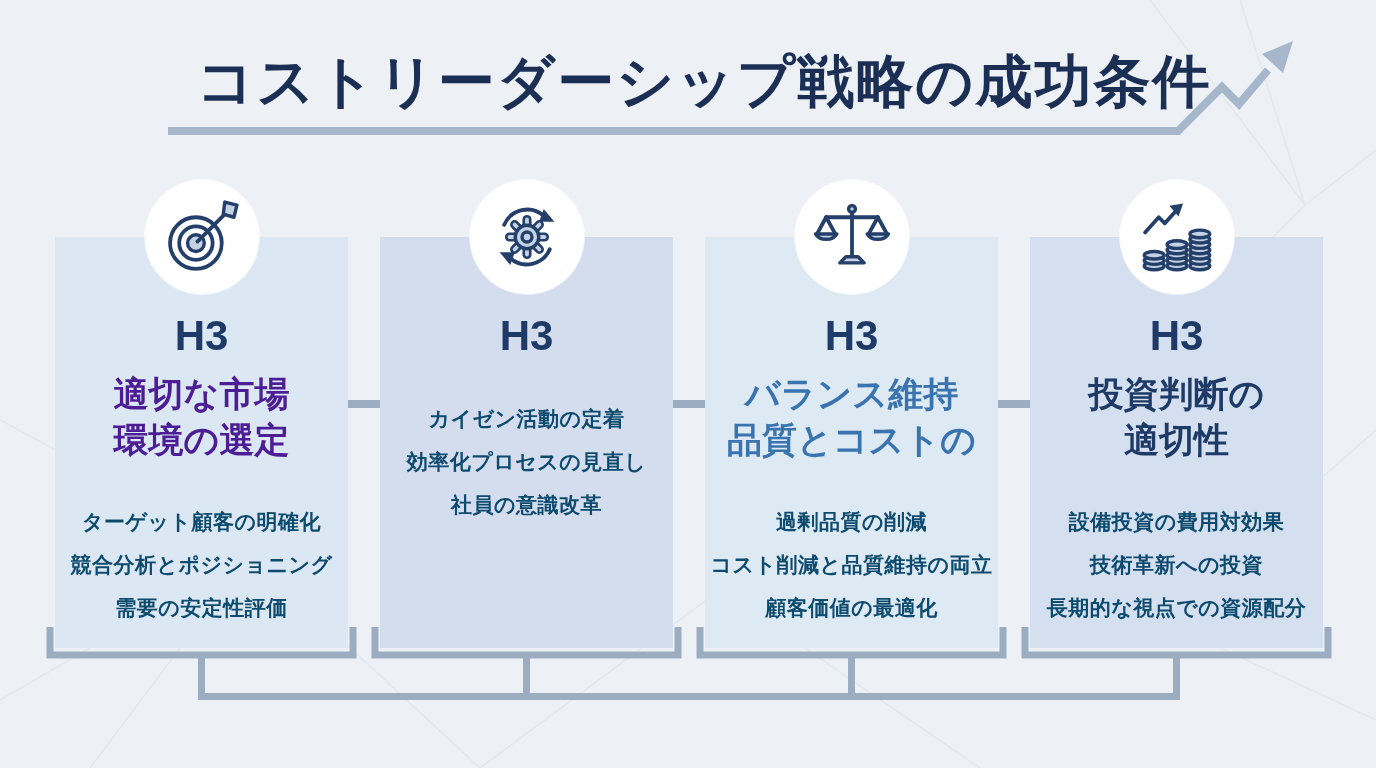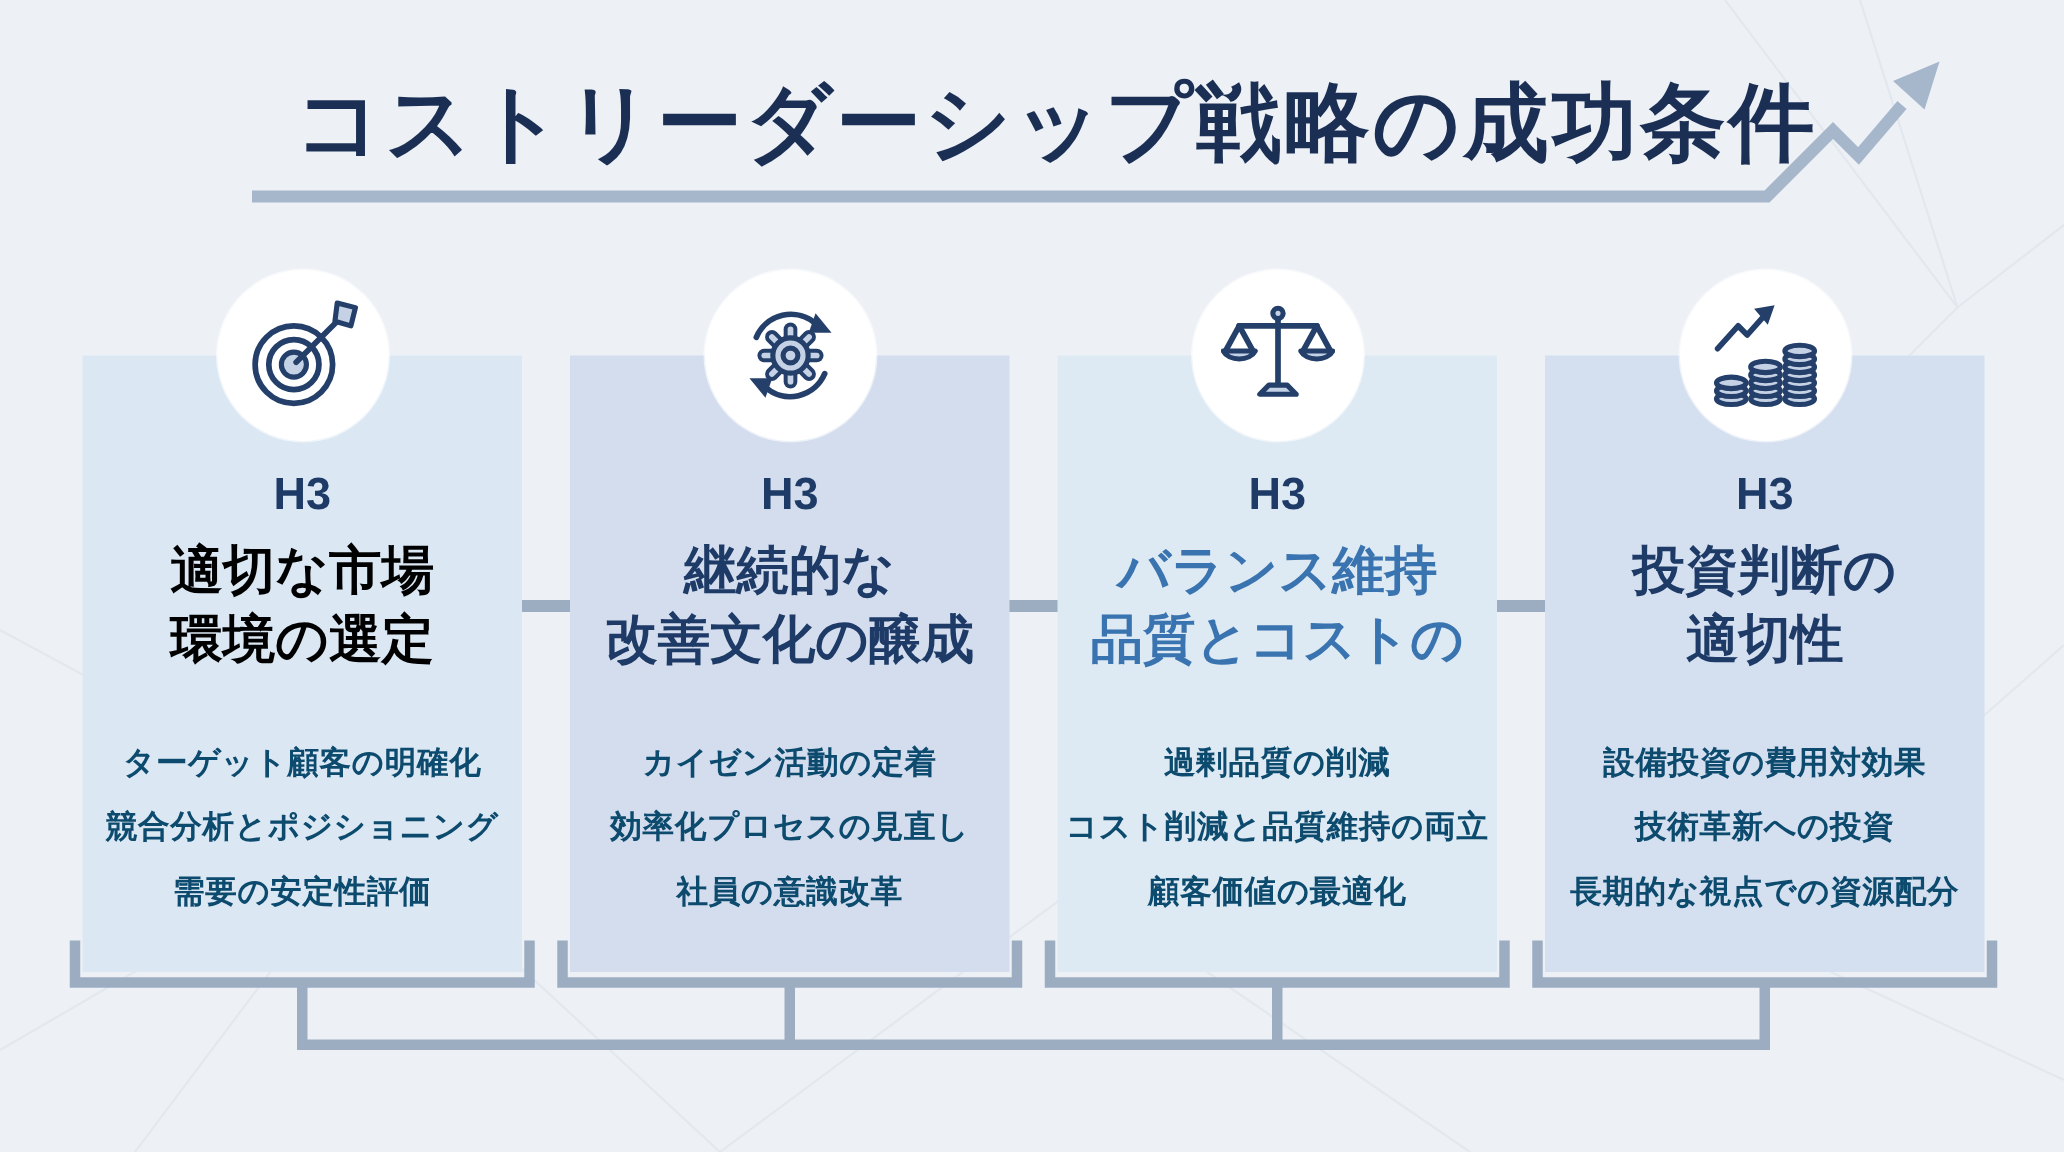--- a/index.html
+++ b/index.html
@@ -30,21 +30,21 @@
   }
   .icon { width:76px; height:76px; }
   .ic  { stroke:var(--icon-stroke,#24406a); fill:none; stroke-width:5; stroke-linecap:round; stroke-linejoin:round; }
   .ic-fill { stroke:var(--icon-stroke,#24406a); fill:var(--icon-fill,#c5d2e6); stroke-width:4.5; stroke-linejoin:round; }
   .ic-solid { fill:var(--icon-stroke,#24406a); stroke:none; }
   .ic-teeth-out { stroke:var(--icon-stroke,#24406a); stroke-width:12; }
   .ic-teeth-in  { stroke:var(--icon-fill,#c5d2e6); stroke-width:5; }
 
   .h3-label {
     padding-top:76px;
-    font-size:30px; font-weight:800; line-height:1.1;
+    font-size:42px; font-weight:800; line-height:1.1;
     color:var(--navy,#1e3a66);
   }
   .card-heading {
     margin-top:12px;
     font-size:35px; font-weight:800; line-height:1.3;
   }
   .bullets { margin-top:38px; }
   .bullet {
     font-size:21px; font-weight:700; color:#0c4a6e;
     line-height:43px; letter-spacing:0.5px;
@@ -88,21 +88,21 @@
     <div class="icon-circle">
       <svg class="icon" viewBox="0 0 100 100">
         <circle class="ic" cx="42" cy="58" r="34"></circle>
         <circle class="ic" cx="42" cy="58" r="22"></circle>
         <circle class="ic-fill" cx="42" cy="58" r="11"></circle>
         <line class="ic" x1="44" y1="56" x2="84" y2="16"></line>
         <polygon class="ic-fill" points="80,4 96,8 92,24 78,20"></polygon>
       </svg>
     </div>
     <div class="h3-label">H3</div>
-    <div class="card-heading" style="color: #000000;">
+    <div class="card-heading" style="color: #4c1d95;">
       <div>適切な市場</div>
       <div>環境の選定</div>
     </div>
     <div class="bullets">
       <div class="bullet">ターゲット顧客の明確化</div>
       <div class="bullet">競合分析とポジショニング</div>
       <div class="bullet">需要の安定性評価</div>
     </div>
   </div>
 
@@ -133,24 +133,20 @@
         </g>
         <circle class="ic-fill" cx="50" cy="50" r="15.5"></circle>
         <circle class="ic-fill" cx="50" cy="50" r="6.5" fill="#ffffff"></circle>
         <path class="ic" d="M20,34 A33,33 0 0 1 72,22"></path>
         <polygon class="ic-solid" points="86,30 72,13 66,30"></polygon>
         <path class="ic" d="M80,66 A33,33 0 0 1 28,78"></path>
         <polygon class="ic-solid" points="14,70 28,87 34,70"></polygon>
       </svg>
     </div>
     <div class="h3-label">H3</div>
-    <div class="card-heading" style="color: rgb(30, 58, 102);">
-      <div>継続的な</div>
-      <div>改善文化の醸成</div>
-    </div>
     <div class="bullets">
       <div class="bullet">カイゼン活動の定着</div>
       <div class="bullet">効率化プロセスの見直し</div>
       <div class="bullet">社員の意識改革</div>
     </div>
   </div>
 
   <div class="card" style="left: 705px; background-color: rgb(221, 233, 243);">
     <div class="icon-circle">
       <svg class="icon" viewBox="0 0 100 100">

